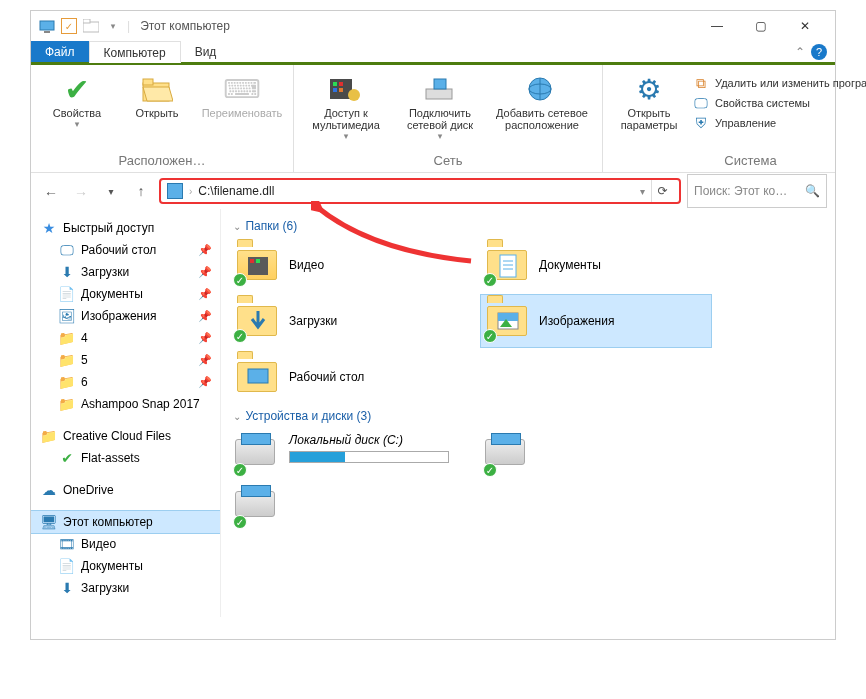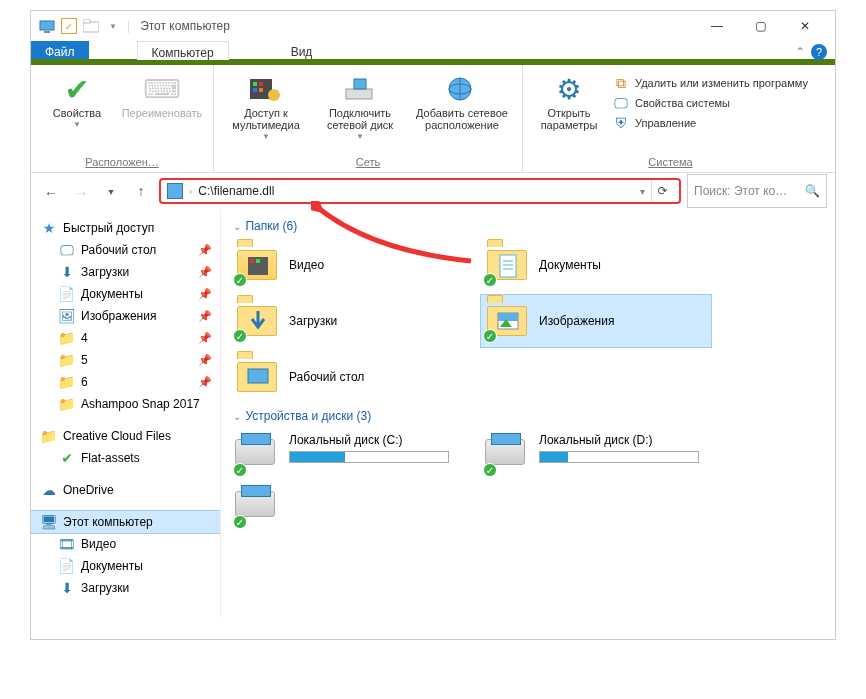--- a/index.html
+++ b/index.html
@@ -6,34 +6,34 @@
   body { background: #fff; width: 866px; height: 699px; overflow: hidden; }
   .window { position: absolute; left: 30px; top: 10px; width: 806px; height: 630px; border: 1px solid #ccc; background: #fff; }
   
   .titlebar { display: flex; align-items: center; height: 30px; padding: 0 8px; font-size: 12px; color: #555; }
   .titlebar .qat { display: flex; align-items: center; gap: 6px; margin-right: 10px; }
   .titlebar .qat-ico { width: 16px; height: 16px; display: flex; align-items: center; justify-content: center; }
   .titlebar .title { flex: 0 0 auto; }
   .titlebar .spacer { flex: 1; }
   .titlebar .winbtn { width: 44px; height: 30px; display: flex; align-items: center; justify-content: center; font-size: 12px; color: #333; }
   
-  .tabs { display: flex; align-items: stretch; height: 24px; border-bottom: 6px solid #4d7c0f; font-size: 12px; position: relative; gap: 48px; }
+  .tabs { display: flex; align-items: stretch; height: 24px; border-bottom: 3px solid #4d7c0f; font-size: 12px; position: relative; }
   .tab { padding: 4px 14px; color: #333; }
   .tab.file { background: #1979ca; color: #fff; }
   .tab.active { border: 1px solid #e0e0e0; border-bottom: 1px solid #fff; background: #fff; margin-bottom: -1px; }
   .tabs .helpicon { position: absolute; right: 8px; top: 3px; width: 16px; height: 16px; border-radius: 50%; background: #1979ca; color: #fff; font-size: 11px; display:flex; align-items:center; justify-content:center;}
   .tabs .caret { position: absolute; right: 30px; top: 4px; color: #888; font-size: 12px; }
   
   .ribbon { display: flex; height: 108px; border-bottom: 1px solid #e0e0e0; }
   .rgroup { border-right: 1px solid #e0e0e0; padding: 4px 10px 2px 10px; display: flex; flex-direction: column; align-items: center; }
   .rgroup .items { display: flex; gap: 8px; flex: 1; align-items: flex-start; }
   .rbtn { display: flex; flex-direction: column; align-items: center; width: 72px; padding-top: 4px; font-size: 11px; color: #333; text-align: center; }
   .rbtn.disabled { color: #aaa; }
   .rbtn .ico { width: 32px; height: 32px; margin-bottom: 2px; display:flex; align-items:center; justify-content:center; font-size: 26px; }
-  .rgroup .glabel { font-size: 11px; color: #777; padding: 2px 0; text-decoration: underline; }
+  .rgroup .glabel { font-size: 13px; color: #777; padding: 2px 0; }
   .rlist { display: flex; flex-direction: column; gap: 4px; font-size: 11px; color: #333; }
   .rlist .row { display:flex; align-items:center; gap:6px; white-space: nowrap; }
   .rlist .row .mini-ico { width:16px; height:16px; display:flex; align-items:center; justify-content:center; font-size: 14px; }
   
   .navrow { display: flex; align-items: center; height: 36px; gap: 6px; padding: 4px 8px; }
   .navbtn { width: 24px; height: 24px; display: flex; align-items: center; justify-content: center; color: #555; font-size: 14px; }
   .navbtn.disabled { color: #ccc; }
   .address { flex: 1; height: 26px; border: 2px solid #e33; border-radius: 4px; display: flex; align-items: center; padding: 0 6px; font-size: 12px; gap: 6px; position: relative; }
   .address .pc-ico { width:16px; height:16px; background:#5bb0e8; border:1px solid #2a7ab0; }
   .address .addr-text { flex:1; color:#222; }
@@ -60,21 +60,21 @@
   .item.selected { background:#cde8ff; outline:1px solid #9ccef0;}
   .item .fico { width:44px; height:40px; position:relative; display:flex; align-items:center; justify-content:center;}
   .folder-body { width:40px; height:30px; background:#ffe08a; border:1px solid #e0b84c; border-radius:2px; position:relative;}
   .folder-tab { position:absolute; top:-6px; left:2px; width:16px; height:8px; background:#ffe08a; border:1px solid #e0b84c; border-bottom:none; border-radius:2px 2px 0 0;}
   .overlay-check { position:absolute; bottom:-2px; left:-2px; width:14px; height:14px; border-radius:50%; background:#3cb043; color:#fff; font-size:10px; display:flex; align-items:center; justify-content:center; border:1px solid #fff;}
   .item .label { flex:1; }
   .drive { width: 230px; display:flex; gap:10px; padding:4px; align-items:flex-start;}
   .drive .dico { width:44px; height:40px; position:relative;}
   .drive .dico .disk { width:40px; height:26px; background:linear-gradient(#eee,#ccc); border:1px solid #aaa; border-radius:3px; margin-top:6px;}
   .drive .dico .disk::before { content:''; position:absolute; top:0; left:6px; width:28px; height:10px; background:#5bb0e8; border:1px solid #2a7ab0;}
-  .drive .info { flex:1; }
+  .drive .info { flex:1;font-style:italic; }
   .drive .bar { width: 160px; height:12px; border:1px solid #aaa; background:#fff; margin-top:4px;}
   .drive .bar .fill { height:100%; background:#26a0da;}
   
   .status { height: 22px; border-top: 1px solid #e0e0e0; display:flex; align-items:center; font-size:11px; color:#555; padding: 0 8px; gap: 16px;}
   .status .right { margin-left:auto; display:flex; gap:2px;}
   .status .viewbtn { width:22px; height:18px; border:1px solid #ccc; display:flex; align-items:center; justify-content:center; font-size:11px;}
   
   .star-ico { color:#3a8de0; }
 </style>
 </head>
@@ -116,20 +116,30 @@
   </div>
 
   <div class="ribbon">
     <div class="rgroup">
       <div class="items">
         <div class="rbtn">
           <span class="ico" style="font-size:30px; color:#3cb043;">✔</span>
           <span>Свойства</span>
           <span style="font-size:9px; color:#888;">▾</span>
         </div>
+        <div class="rbtn">
+          <span class="ico">
+              <svg width="32" height="28">
+                <rect x="2" y="8" width="26" height="18" fill="#ffe08a" stroke="#d8a93e"></rect>
+                <rect x="2" y="4" width="10" height="6" fill="#ffe08a" stroke="#d8a93e"></rect>
+                <polygon points="6,26 32,26 28,12 2,12" fill="#ffe9a8" stroke="#d8a93e"></polygon>
+              </svg>
+            </span>
+          <span>Открыть</span>
+        </div>
         <div class="rbtn disabled" style="width:82px;">
           <span class="ico" style="color:#ccc;">⌨</span>
           <span>Переименовать</span>
         </div>
       </div>
       <div class="glabel">Расположен…</div>
     </div>
 
     <div class="rgroup">
       <div class="items">
@@ -391,26 +401,20 @@
             <div class="bar">
                 <div class="fill" style="width:35%"></div>
               </div>
           </div>
         </div>
         <div class="drive">
           <div class="dico">
               <div class="disk"></div>
               <span class="overlay-check" style="bottom:-4px;">✓</span>
             </div>
-          <div class="info">
-            <div>Локальный диск (D:)</div>
-            <div class="bar">
-                <div class="fill" style="width:18%"></div>
-              </div>
-          </div>
         </div>
         <div class="drive">
           <div class="dico">
               <div class="disk"></div>
               <span class="overlay-check" style="bottom:-4px;">✓</span>
             </div>
         </div>
       </div>
     </div>
   </div>

